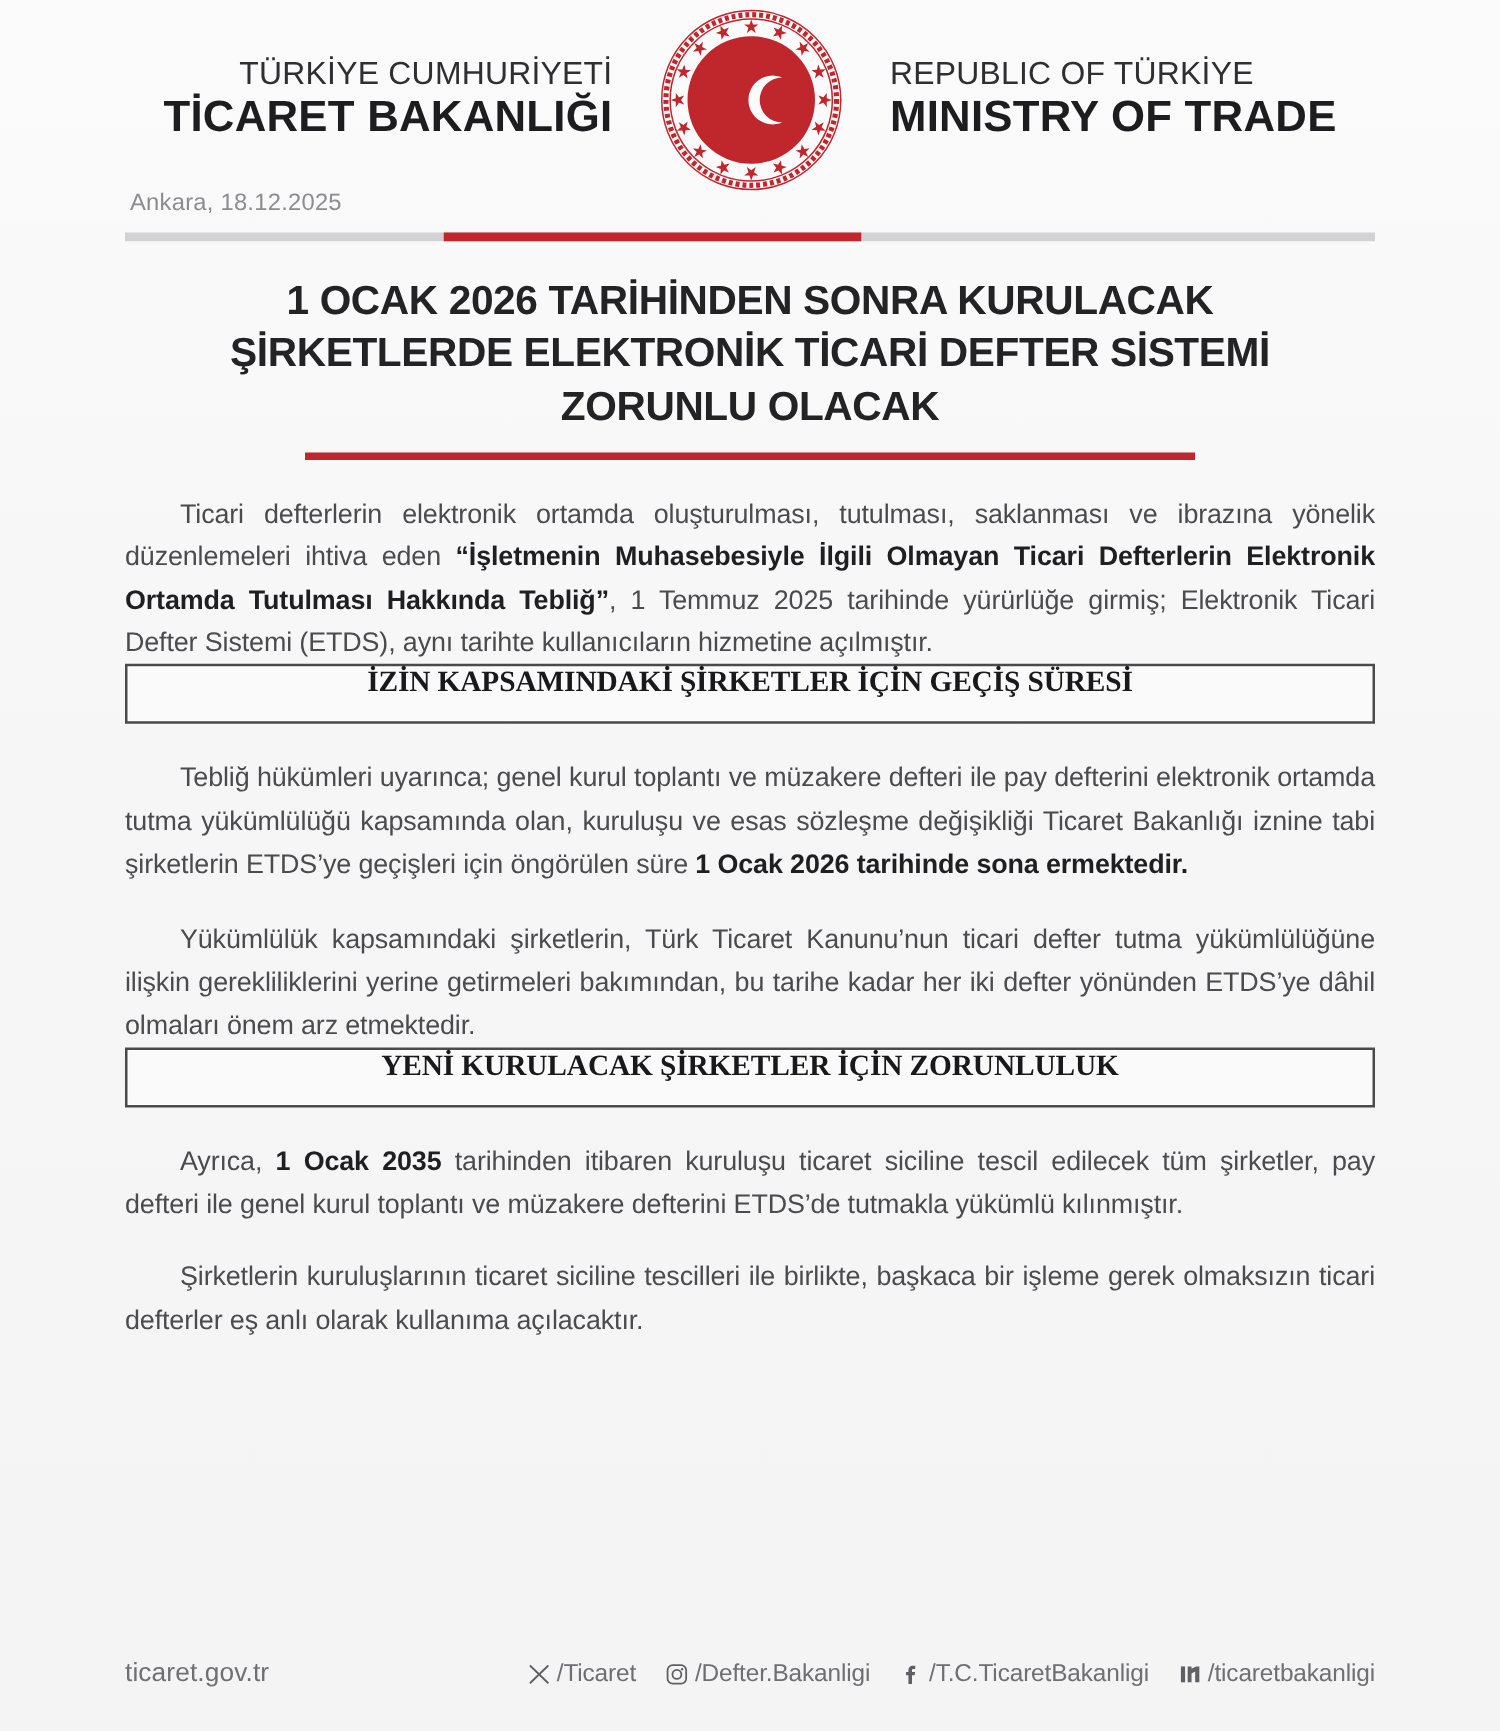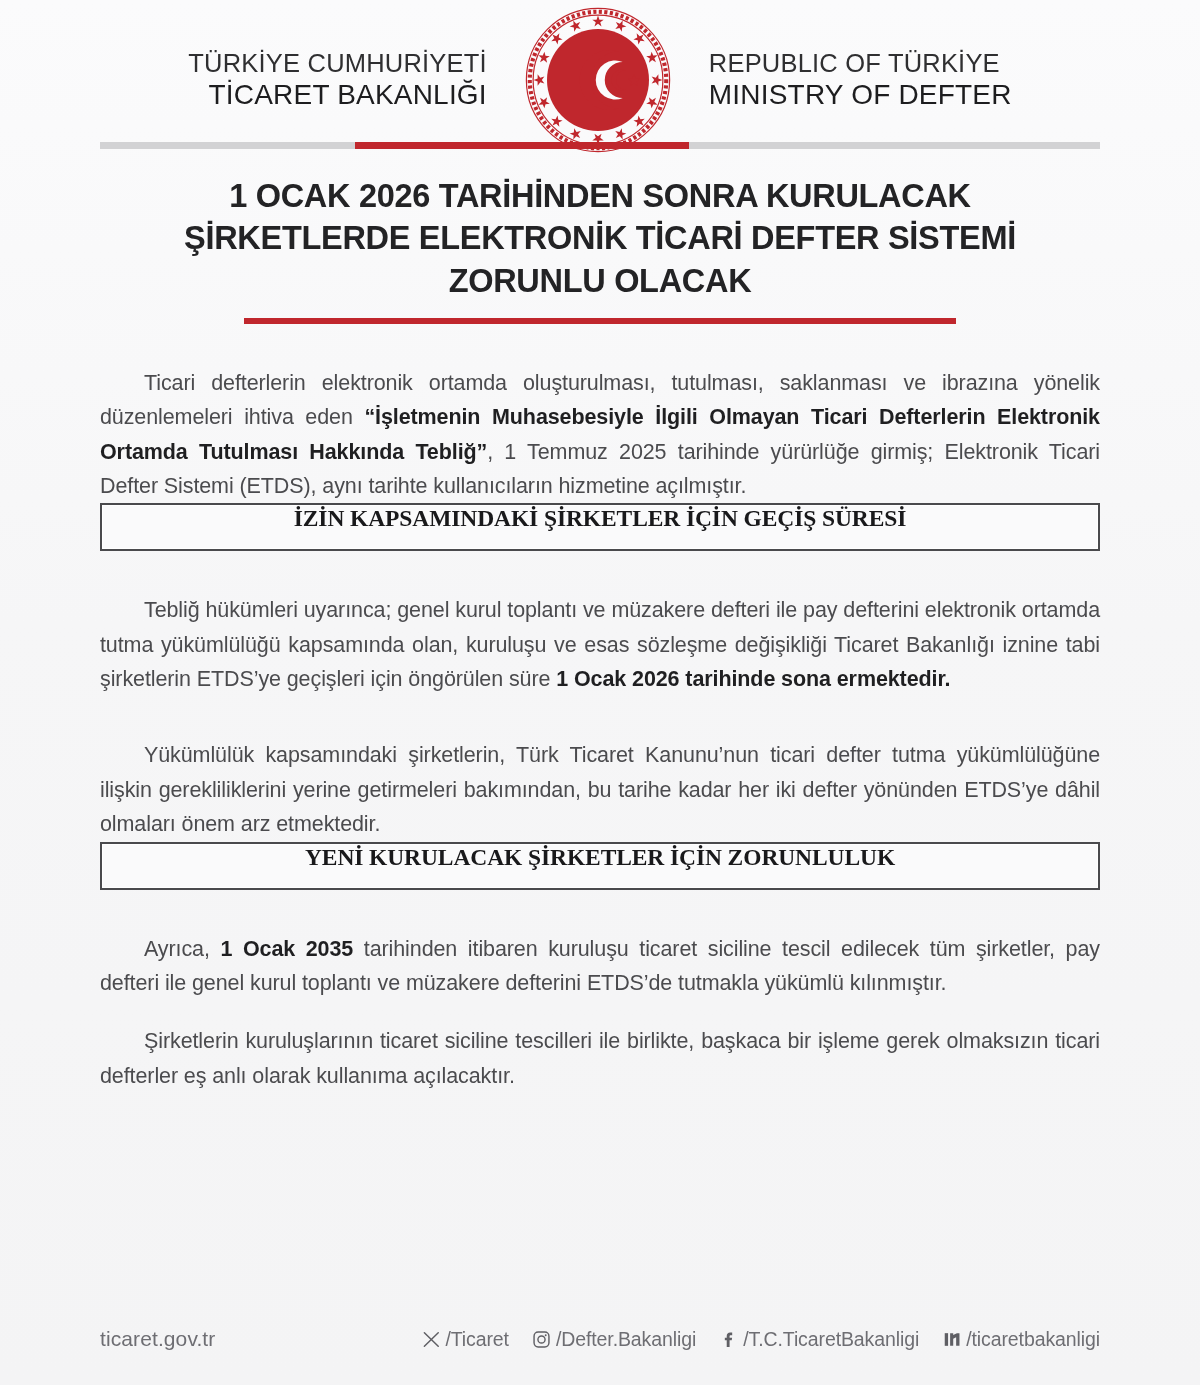--- a/index.html
+++ b/index.html
@@ -42,22 +42,22 @@
   .brand-en { text-align: left; }
 
   .brand-line1 {
     font-size: 25.5px;
     font-weight: 400;
     letter-spacing: 0.2px;
     color: #2f2f31;
     white-space: nowrap;
   }
   .brand-line2 {
-    font-size: 28px;
-    font-weight: 400;
+    font-size: 35px;
+    font-weight: 700;
     letter-spacing: 0.2px;
     color: #1d1d1f;
     white-space: nowrap;
   }
 
   
   .emblem {
     width: 150px;
     height: 150px;
     flex: 0 0 150px;
@@ -101,21 +101,21 @@
 
   .title-underline {
     width: 712px;
     height: 6px;
     background: #c0272d;
     margin: 16px auto 0 auto;
   }
 
   
   .para {
-    margin-top: 42px;
+    margin-top: 26px;
     font-size: 21.5px;
     line-height: 1.60;
     color: #4b4b4e;
     text-align: justify;
     text-indent: 44px;
     font-weight: 400;
     letter-spacing: -0.1px;
   }
   .para.tight { margin-top: 24px; }
 
@@ -260,24 +260,25 @@
         <path d="M121,45 A55,55 0 1,0 121,155 A48,48 0 1,1 121,45 Z" fill="#fbfbfc"></path>
         <path d="M128,62 A40,40 0 1,0 128,138 A34,34 0 1,1 128,62 Z" fill="#c0272d"></path>
         <path d="M133,76 A26,26 0 1,0 133,124 A21.5,21.5 0 1,1 133,76 Z" fill="#fbfbfc"></path>
         <path d="M137,87 A14,14 0 1,0 137,113 A11,11 0 1,1 137,87 Z" fill="#c0272d"></path>
         <path d="M148,93 L150.3,97.8 L155.5,98.4 L151.6,102 L152.7,107.2 L148,104.6 L143.3,107.2 L144.4,102 L140.5,98.4 L145.7,97.8 Z" fill="#c0272d"></path>
       </g>
     </svg>
 
     <div class="brand-block brand-en">
       <div class="brand-line1">REPUBLIC OF TÜRKİYE</div>
-      <div class="brand-line2">MINISTRY OF DEFTER</div>
+      <div class="brand-line2">MINISTRY OF TRADE</div>
     </div>
   </div>
 
+  <div class="dateline">Ankara, 18.12.2025</div>
   <div class="rule">
     <div class="rule-red"></div>
   </div>
 
   <h1 class="headline">
     <span>1 OCAK 2026 TARİHİNDEN SONRA KURULACAK</span><br>
     <span>ŞİRKETLERDE ELEKTRONİK TİCARİ DEFTER SİSTEMİ</span><br>
     <span>ZORUNLU OLACAK</span>
   </h1>
   <div class="title-underline"></div>

